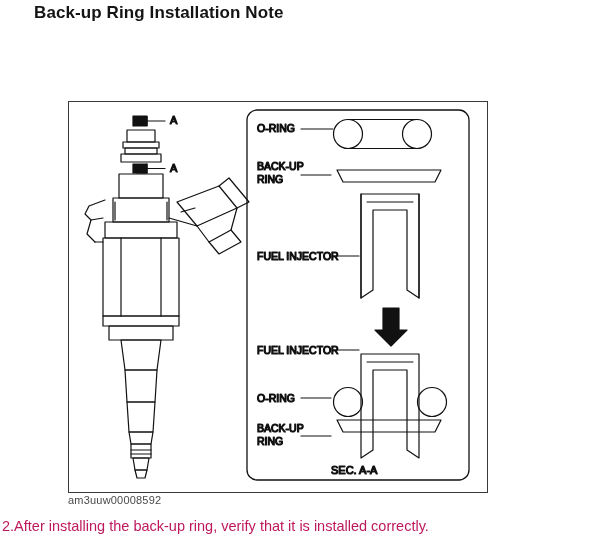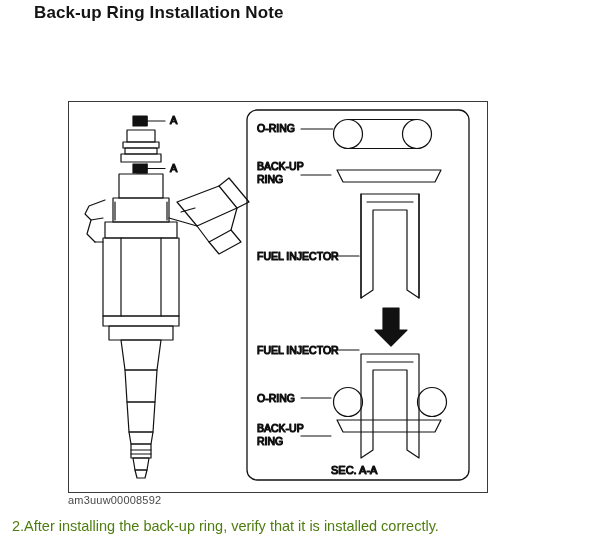--- a/index.html
+++ b/index.html
@@ -33,24 +33,24 @@
   }
   .step-1 {
     position: absolute;
     left: 2px;
     top: 55px;
     font-size: 14.5px;
     color: #141414;
   }
   .step-2 {
     position: absolute;
-    left: 12px;
+    left: 2px;
     top: 518px;
     font-size: 14.5px;
-    color: #4d7c0f;
+    color: #be185d;
   }
   .figure-box {
     position: absolute;
     left: 68px;
     top: 101px;
     width: 420px;
     height: 392px;
     border: 1px solid #3a3a3a;
     box-sizing: border-box;
     background: #fff;

